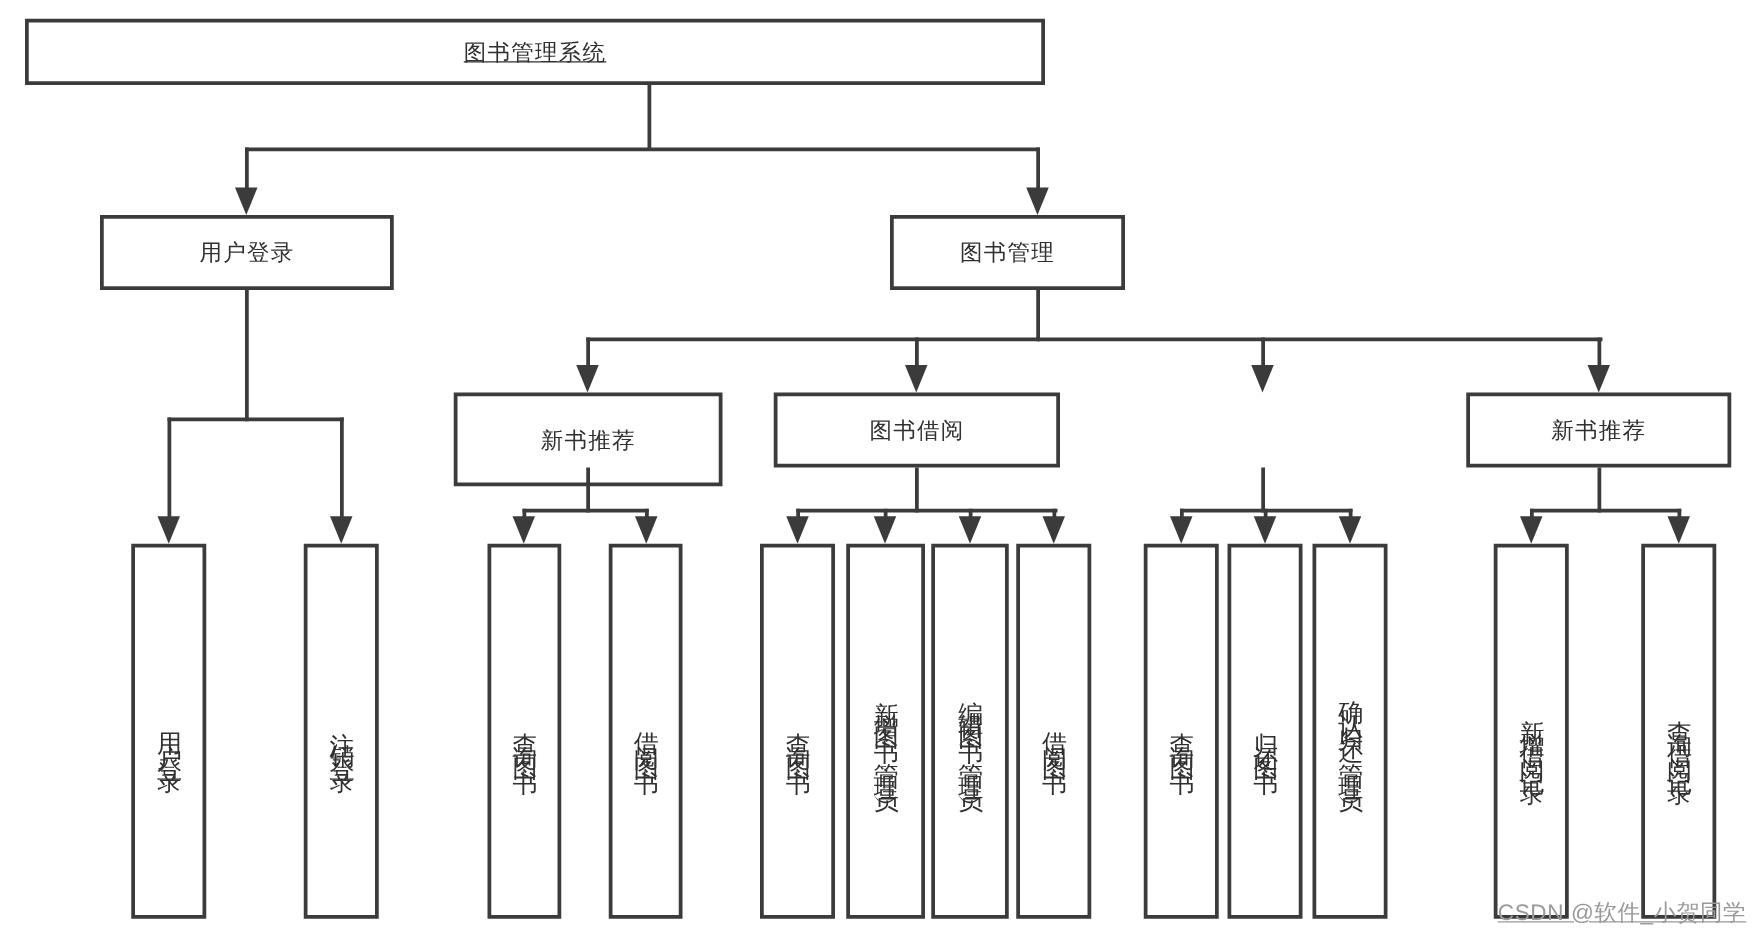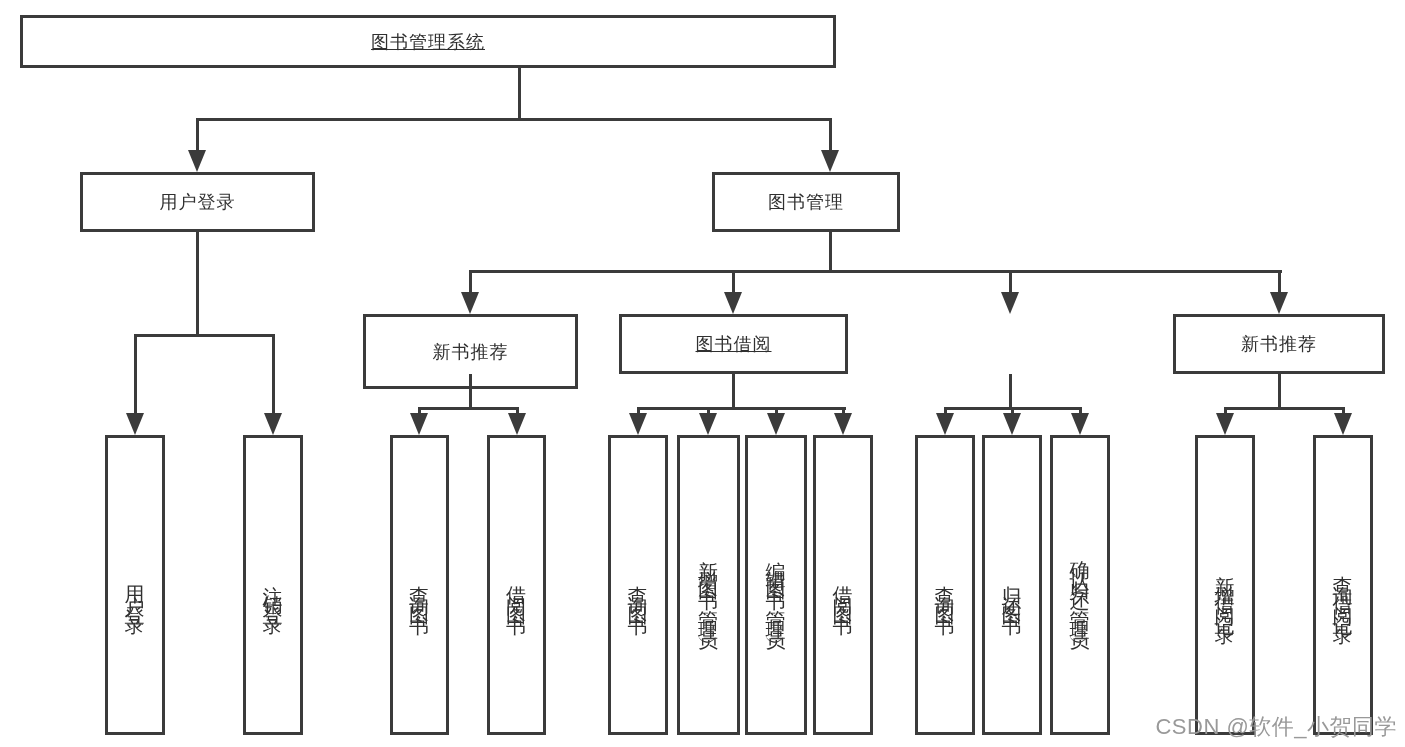--- a/index.html
+++ b/index.html
@@ -30,22 +30,22 @@
     color:var(--text);white-space:nowrap;
   }
   .vline{position:absolute;width:3px;background:var(--line);}
   .hline{position:absolute;height:3px;background:var(--line);}
   .arrow{
     position:absolute;width:0;height:0;
     border-left:9px solid transparent;border-right:9px solid transparent;
     border-top:22px solid var(--line);
   }
   .watermark{
-    position:absolute;right:8px;bottom:5px;font-size:22px;
-    color:var(--watermark);letter-spacing:0.5px;
+    position:absolute;right:8px;bottom:5px;font-size:18px;
+    color:var(--watermark);letter-spacing:0.5px;text-decoration:underline;
   }
 </style>
 </head>
 <body>
 
 <div class="canvas">
 
   <div class="box" style="left:20px;top:15px;width:816px;height:53px;text-decoration:underline;">图书管理系统</div>
 
   <div class="vline" style="left:518px;top:68px;height:52px;"></div>
@@ -70,21 +70,21 @@
   <div class="vline" style="left:469px;top:270px;height:30px;"></div>
   <div class="arrow" style="left:461px;top:292px;"></div>
   <div class="vline" style="left:732px;top:270px;height:30px;"></div>
   <div class="arrow" style="left:724px;top:292px;"></div>
   <div class="vline" style="left:1009px;top:270px;height:30px;"></div>
   <div class="arrow" style="left:1001px;top:292px;"></div>
   <div class="vline" style="left:1278px;top:270px;height:30px;"></div>
   <div class="arrow" style="left:1270px;top:292px;"></div>
 
   <div class="box" style="left:363px;top:314px;width:215px;height:75px;">新书推荐</div>
-  <div class="box" style="left:619px;top:314px;width:229px;height:60px;text-decoration:underline;">图书借阅</div>
+  <div class="box" style="left:619px;top:314px;width:229px;height:60px;">图书借阅</div>
   <div class="box" style="left:1173px;top:314px;width:212px;height:60px;">新书推荐</div>
 
   <div class="vline" style="left:469px;top:374px;height:36px;"></div>
   <div class="hline" style="left:418px;top:407px;width:101px;"></div>
   <div class="vline" style="left:418px;top:407px;height:12px;"></div>
   <div class="arrow" style="left:410px;top:413px;"></div>
   <div class="vline" style="left:516px;top:407px;height:12px;"></div>
   <div class="arrow" style="left:508px;top:413px;"></div>
 
   <div class="vline" style="left:732px;top:374px;height:36px;"></div>

